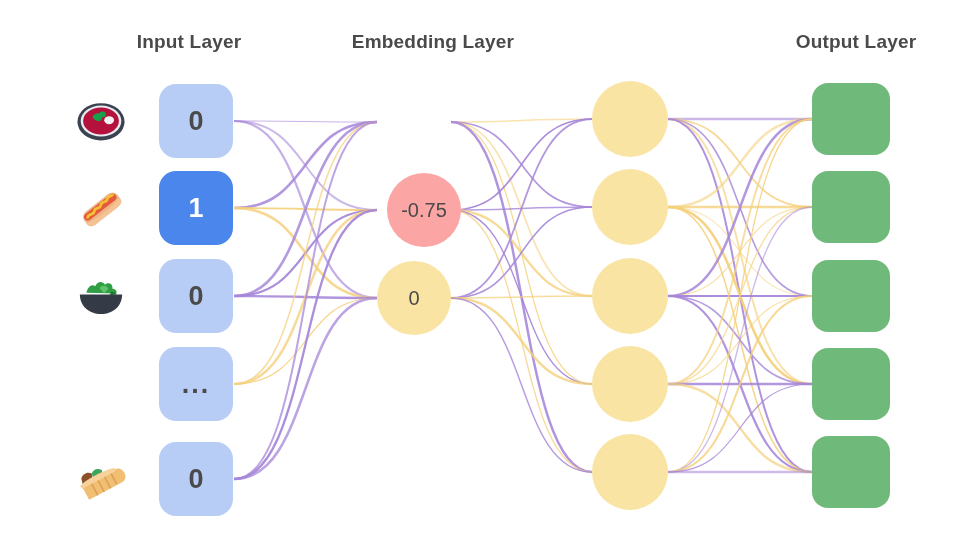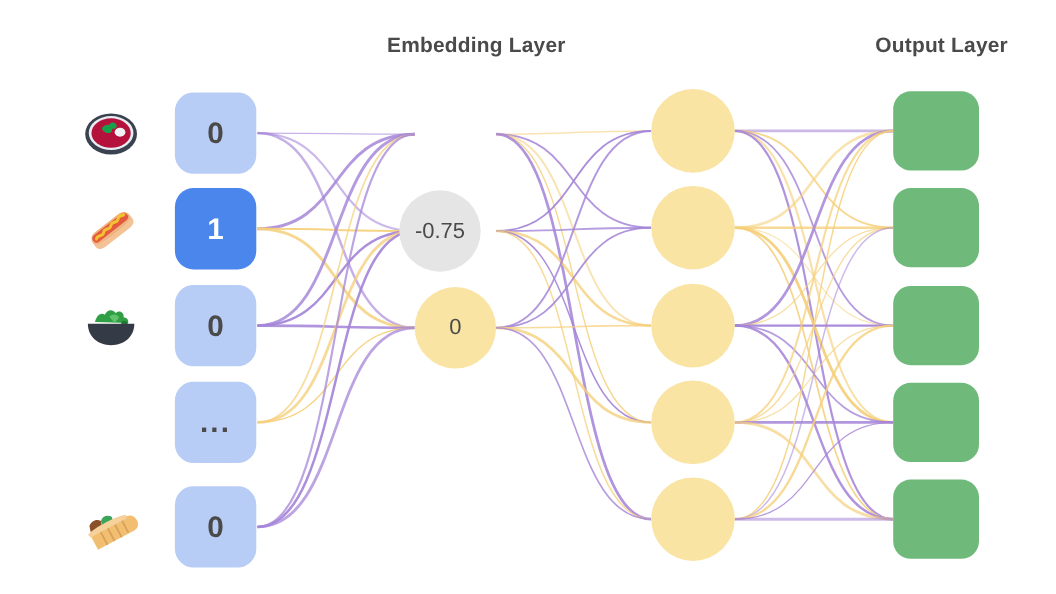--- a/index.html
+++ b/index.html
@@ -102,20 +102,21 @@
     border-radius: 16px;
     background: #6fb97b;
     transform: translate(-50%, -50%);
   }
 </style>
 </head>
 <body>
 
 <div id="canvas">
 
+  <div class="layer-title" id="title-input" style="left: 189px; top: 42px; color: rgb(74, 74, 74); transform: translate(-50%, -50%);">Input Layer</div>
   <div class="layer-title" id="title-embedding" style="left: 433px; top: 42px; color: rgb(74, 74, 74); transform: translate(-50%, -50%);">Embedding Layer</div>
   <div class="layer-title" id="title-output" style="left: 856px; top: 42px; color: rgb(74, 74, 74); transform: translate(-50%, -50%);">Output Layer</div>
 
   <svg id="edges" viewBox="0 0 960 540" xmlns="http://www.w3.org/2000/svg">
       <path d="M 234 121 C 312.65 121, 298.35 122, 377 122" stroke="#a585d8" stroke-width="1.1683376312574083" fill="none" stroke-opacity="0.6161578297923123"></path>
       <path d="M 234 121 C 312.65 121, 298.35 210, 377 210" stroke="#a585d8" stroke-width="1.9711874965909812" fill="none" stroke-opacity="0.5734675407518948"></path>
       <path d="M 234 121 C 312.65 121, 298.35 298, 377 298" stroke="#a585d8" stroke-width="2.2471986775971944" fill="none" stroke-opacity="0.6457121372668595"></path>
       <path d="M 234 208 C 312.65 208, 298.35 122, 377 122" stroke="#a585d8" stroke-width="2.648815918689974" fill="none" stroke-opacity="0.8442985536038403"></path>
       <path d="M 234 208 C 312.65 208, 298.35 210, 377 210" stroke="#f5cf79" stroke-width="1.793899536455935" fill="none" stroke-opacity="0.9052490236029258"></path>
       <path d="M 234 208 C 312.65 208, 298.35 298, 377 298" stroke="#f5cf79" stroke-width="2.638409424544503" fill="none" stroke-opacity="0.8115028382565375"></path>
@@ -214,21 +215,21 @@
       </g>
     </svg>
   </div>
 
   <div class="input-box" id="in-0" style="left: 196px; top: 121px; background: rgb(184, 205, 245);">0</div>
   <div class="input-box active" id="in-1" style="left: 196px; top: 208px; background: rgb(74, 134, 236); color: rgb(255, 255, 255);">1</div>
   <div class="input-box" id="in-2" style="left: 196px; top: 296px; background: rgb(184, 205, 245);">0</div>
   <div class="input-box dots" id="in-3" style="left: 196px; top: 384px; background: rgb(184, 205, 245);">...</div>
   <div class="input-box" id="in-4" style="left: 196px; top: 479px; background: rgb(184, 205, 245);">0</div>
 
-  <div class="node-circle embed-circle" id="emb-1" style="left: 400px; top: 210px; background: #e5e5e5;">-0.75</div>
+  <div class="node-circle embed-circle" id="emb-1" style="left: 424px; top: 210px; background: #fca5a5;">-0.75</div>
   <div class="node-circle embed-circle" id="emb-2" style="left: 414px; top: 298px; background: rgb(250, 228, 164);">0</div>
 
   <div class="node-circle hidden-circle" id="hid-0" style="left: 630px; top: 119px; background: rgb(250, 228, 164);"></div>
   <div class="node-circle hidden-circle" id="hid-1" style="left: 630px; top: 207px; background: rgb(250, 228, 164);"></div>
   <div class="node-circle hidden-circle" id="hid-2" style="left: 630px; top: 296px; background: rgb(250, 228, 164);"></div>
   <div class="node-circle hidden-circle" id="hid-3" style="left: 630px; top: 384px; background: rgb(250, 228, 164);"></div>
   <div class="node-circle hidden-circle" id="hid-4" style="left: 630px; top: 472px; background: rgb(250, 228, 164);"></div>
 
   <div class="output-box" id="out-0" style="left: 851px; top: 119px; background: rgb(111, 185, 123);"></div>
   <div class="output-box" id="out-1" style="left: 851px; top: 207px; background: rgb(111, 185, 123);"></div>

